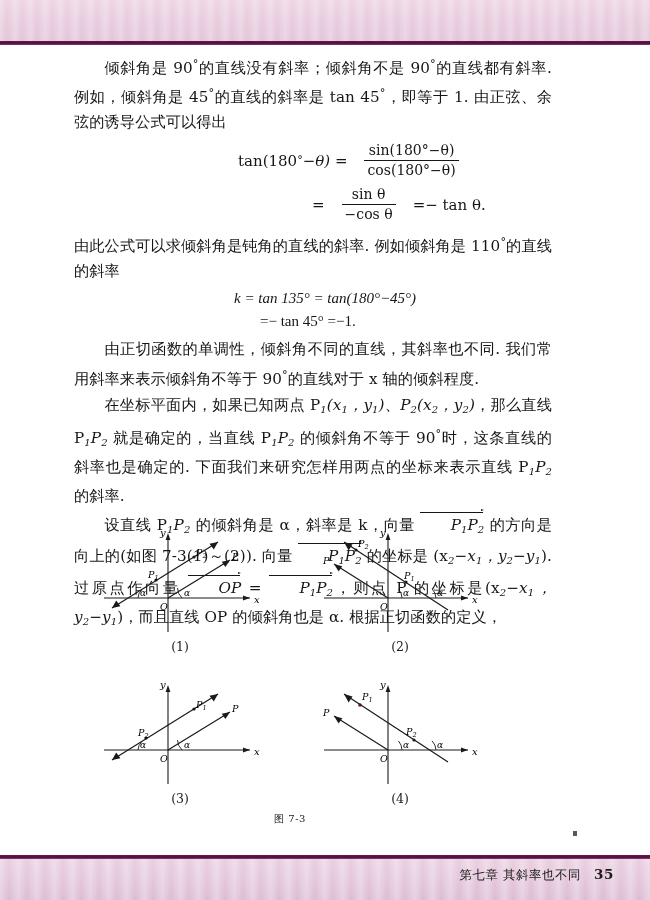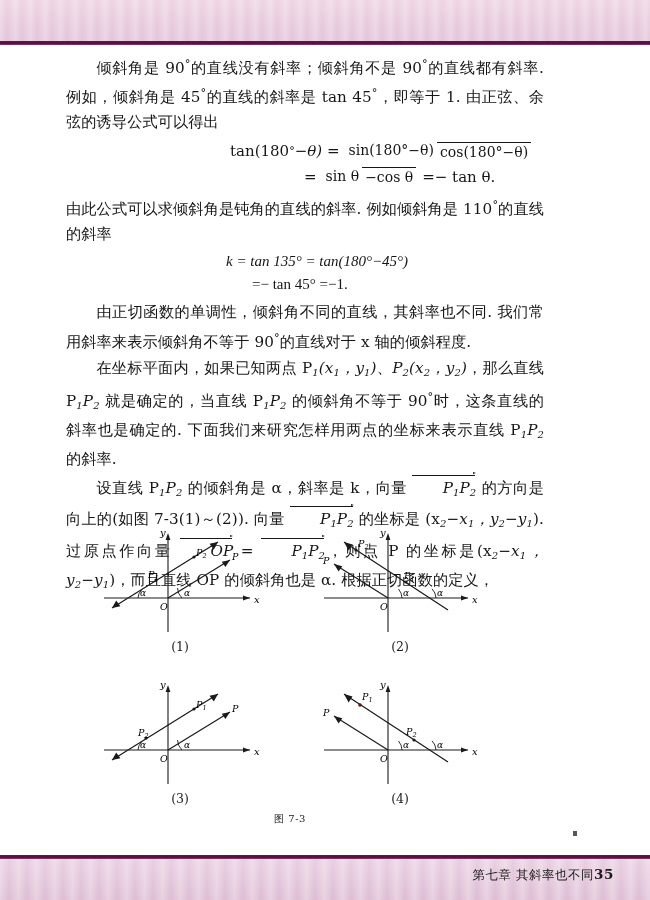--- a/index.html
+++ b/index.html
@@ -50,21 +50,21 @@
       repeating-linear-gradient(90deg,
         rgba(255,255,255,0.34) 0px,
         rgba(255,255,255,0.00) 9px,
         rgba(255,255,255,0.30) 18px),
       linear-gradient(180deg, #e9cfe1 0%, #e2c4d9 60%, #ddbcd4 100%);
   }
 
   
   #content {
     position: absolute;
-    left: 66px;
+    left: 74px;
     top: 52px;
     width: 478px;
   }
 
   p.para {
     margin: 0 0 1px 0;
     font-size: 15.2px;
     line-height: 25.5px;
     text-align: justify;
     text-justify: inter-ideograph;
@@ -107,23 +107,24 @@
     line-height: 1.25;
     white-space: nowrap;
   }
   .eq-c1 { padding-left: 164px; }
   .eq-c2 { padding-left: 238px; }
   .eq-c3 { padding-left: 160px; }
   .eq-c4 { padding-left: 186px; }
 
   .frac {
     display: inline-flex;
+    flex-direction: column;
     align-items: center;
     vertical-align: middle;
-    margin: 0 6px;
+    margin: 0 17px;
     text-align: center;
   }
   .frac > .num { padding: 0 3px 1px 3px; font-size: 14px; }
   .frac > .den { padding: 1px 3px 0 3px; font-size: 14px; border-top: 1.1px solid #161616; }
 
   
   #figs {
     position: absolute;
     left: 90px;
     top: 520px;
@@ -151,21 +152,21 @@
   
   #footer {
     position: absolute;
     right: 36px;
     top: 866px;
     font-size: 12.4px;
     color: #1b1b1b;
     letter-spacing: .6px;
     white-space: nowrap;
   }
-  #footer .pg { font-size: 13.5px; font-weight: bold; }
+  #footer .pg { margin-left: 13px; font-size: 13.5px; font-weight: bold; }
 
   .speck {
     position: absolute;
     left: 573px; top: 831px;
     width: 4px; height: 5px;
     background: #3a3a3a;
     opacity: .85;
   }
 </style>
 </head>

